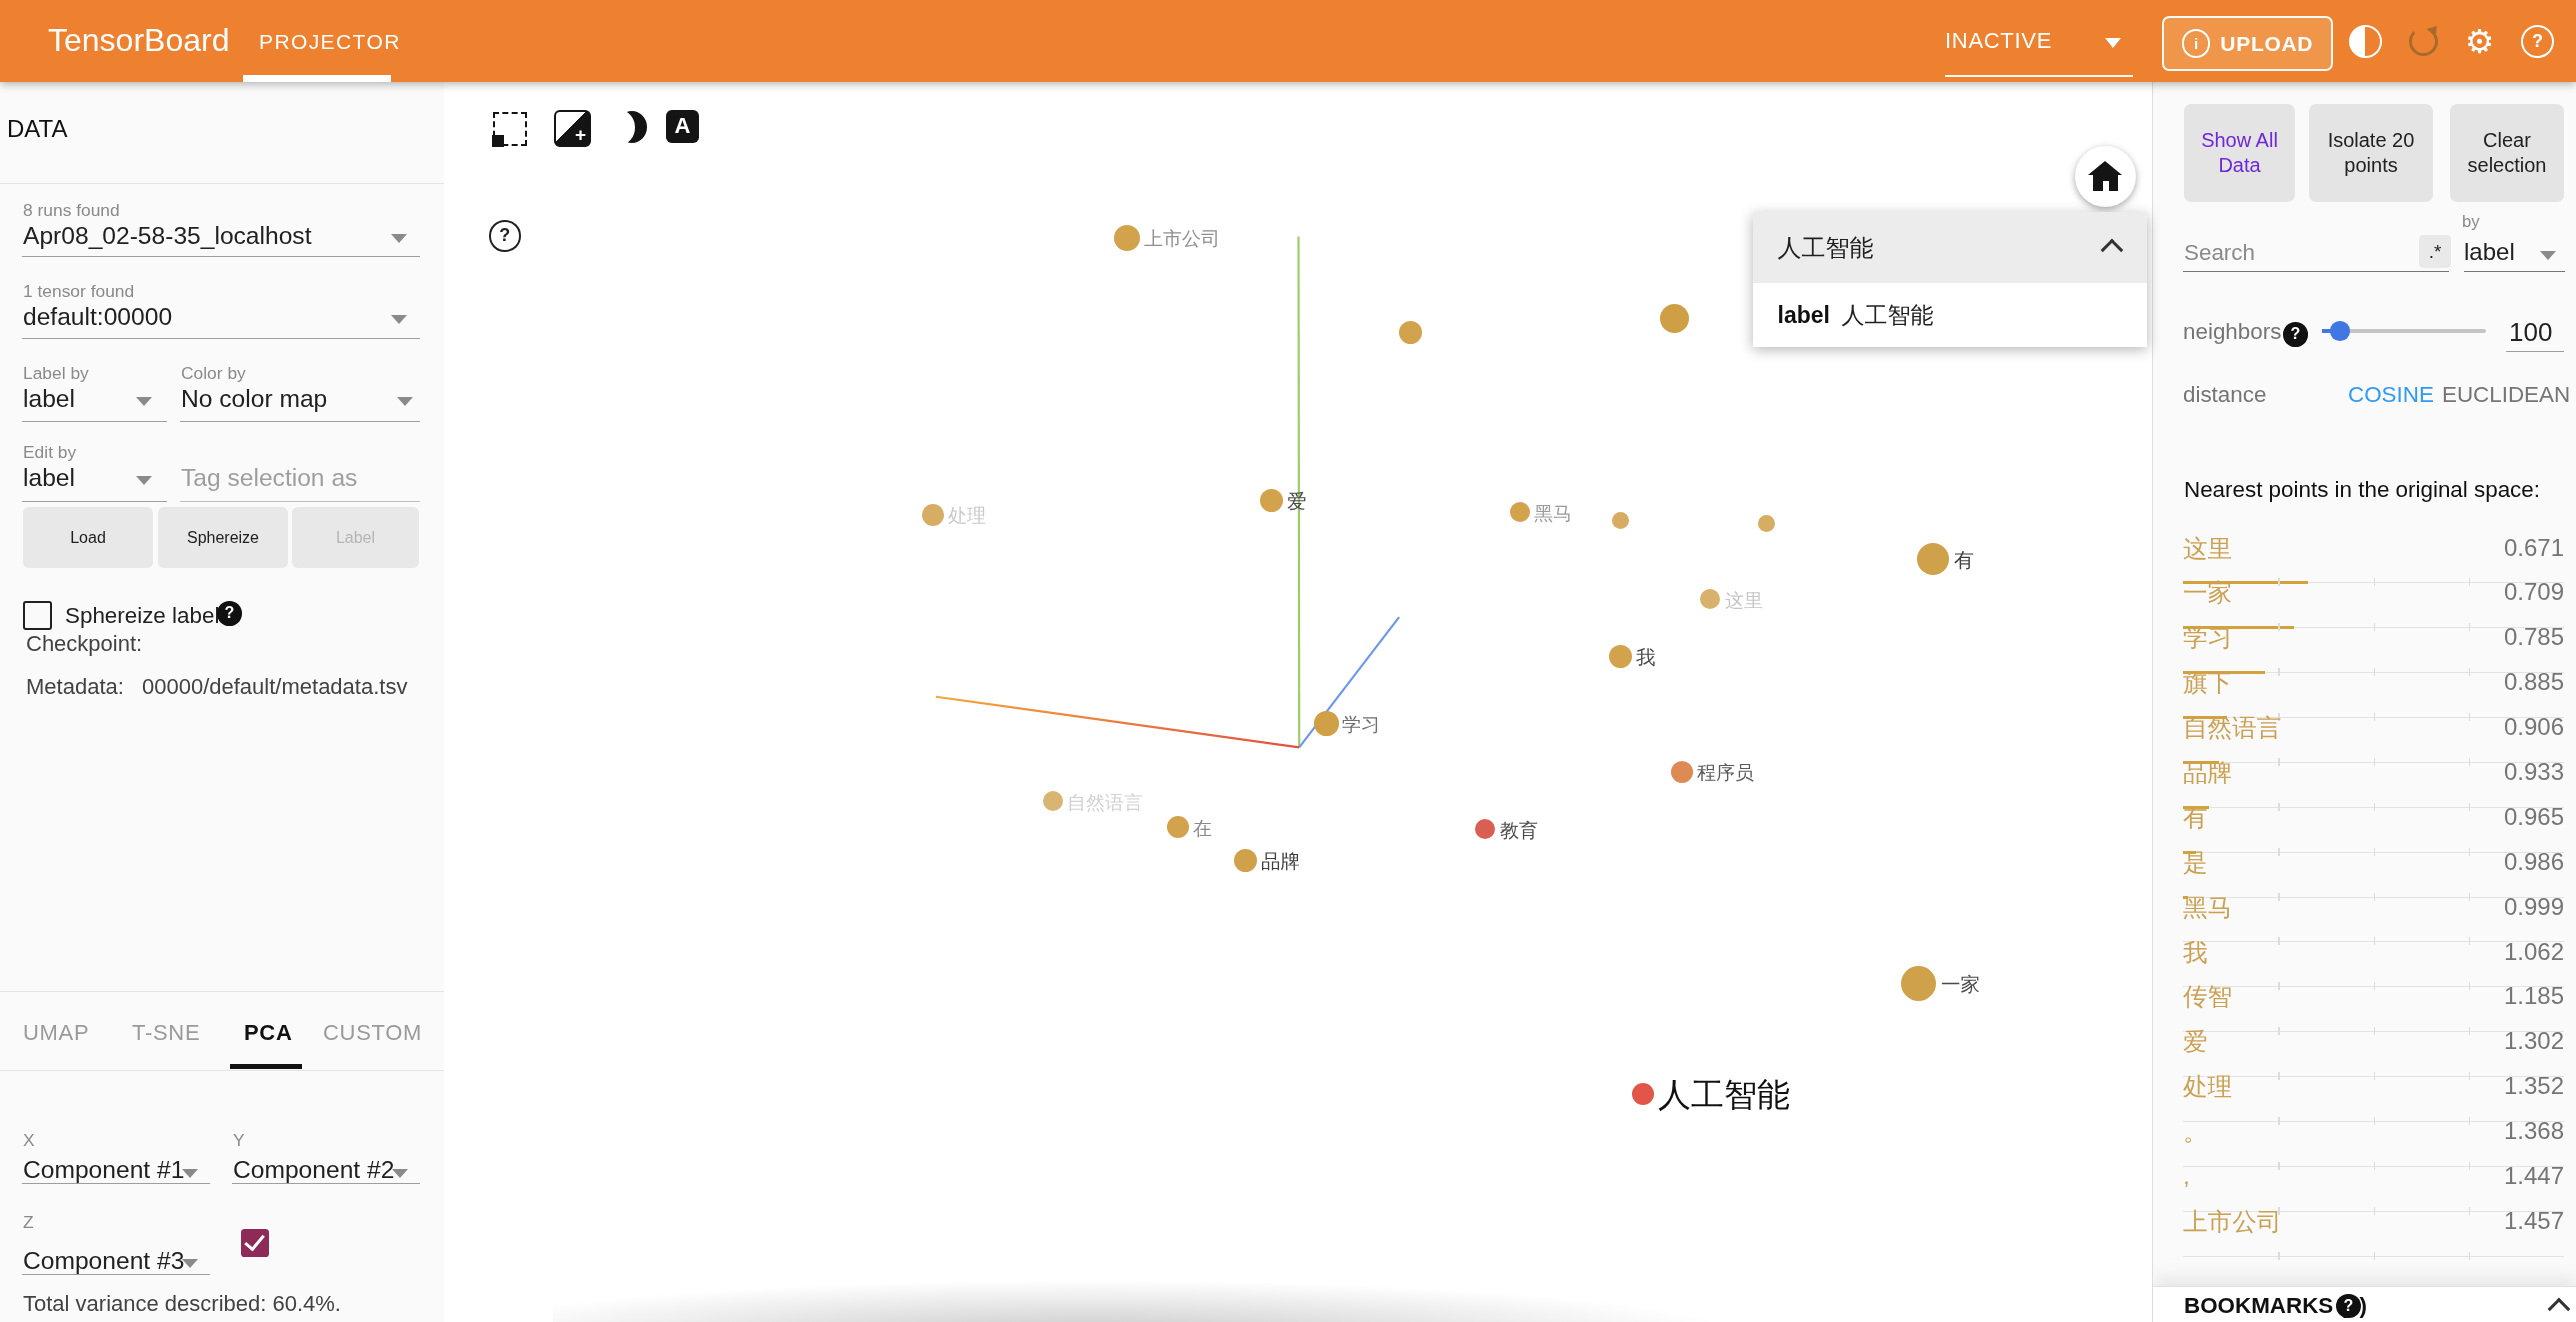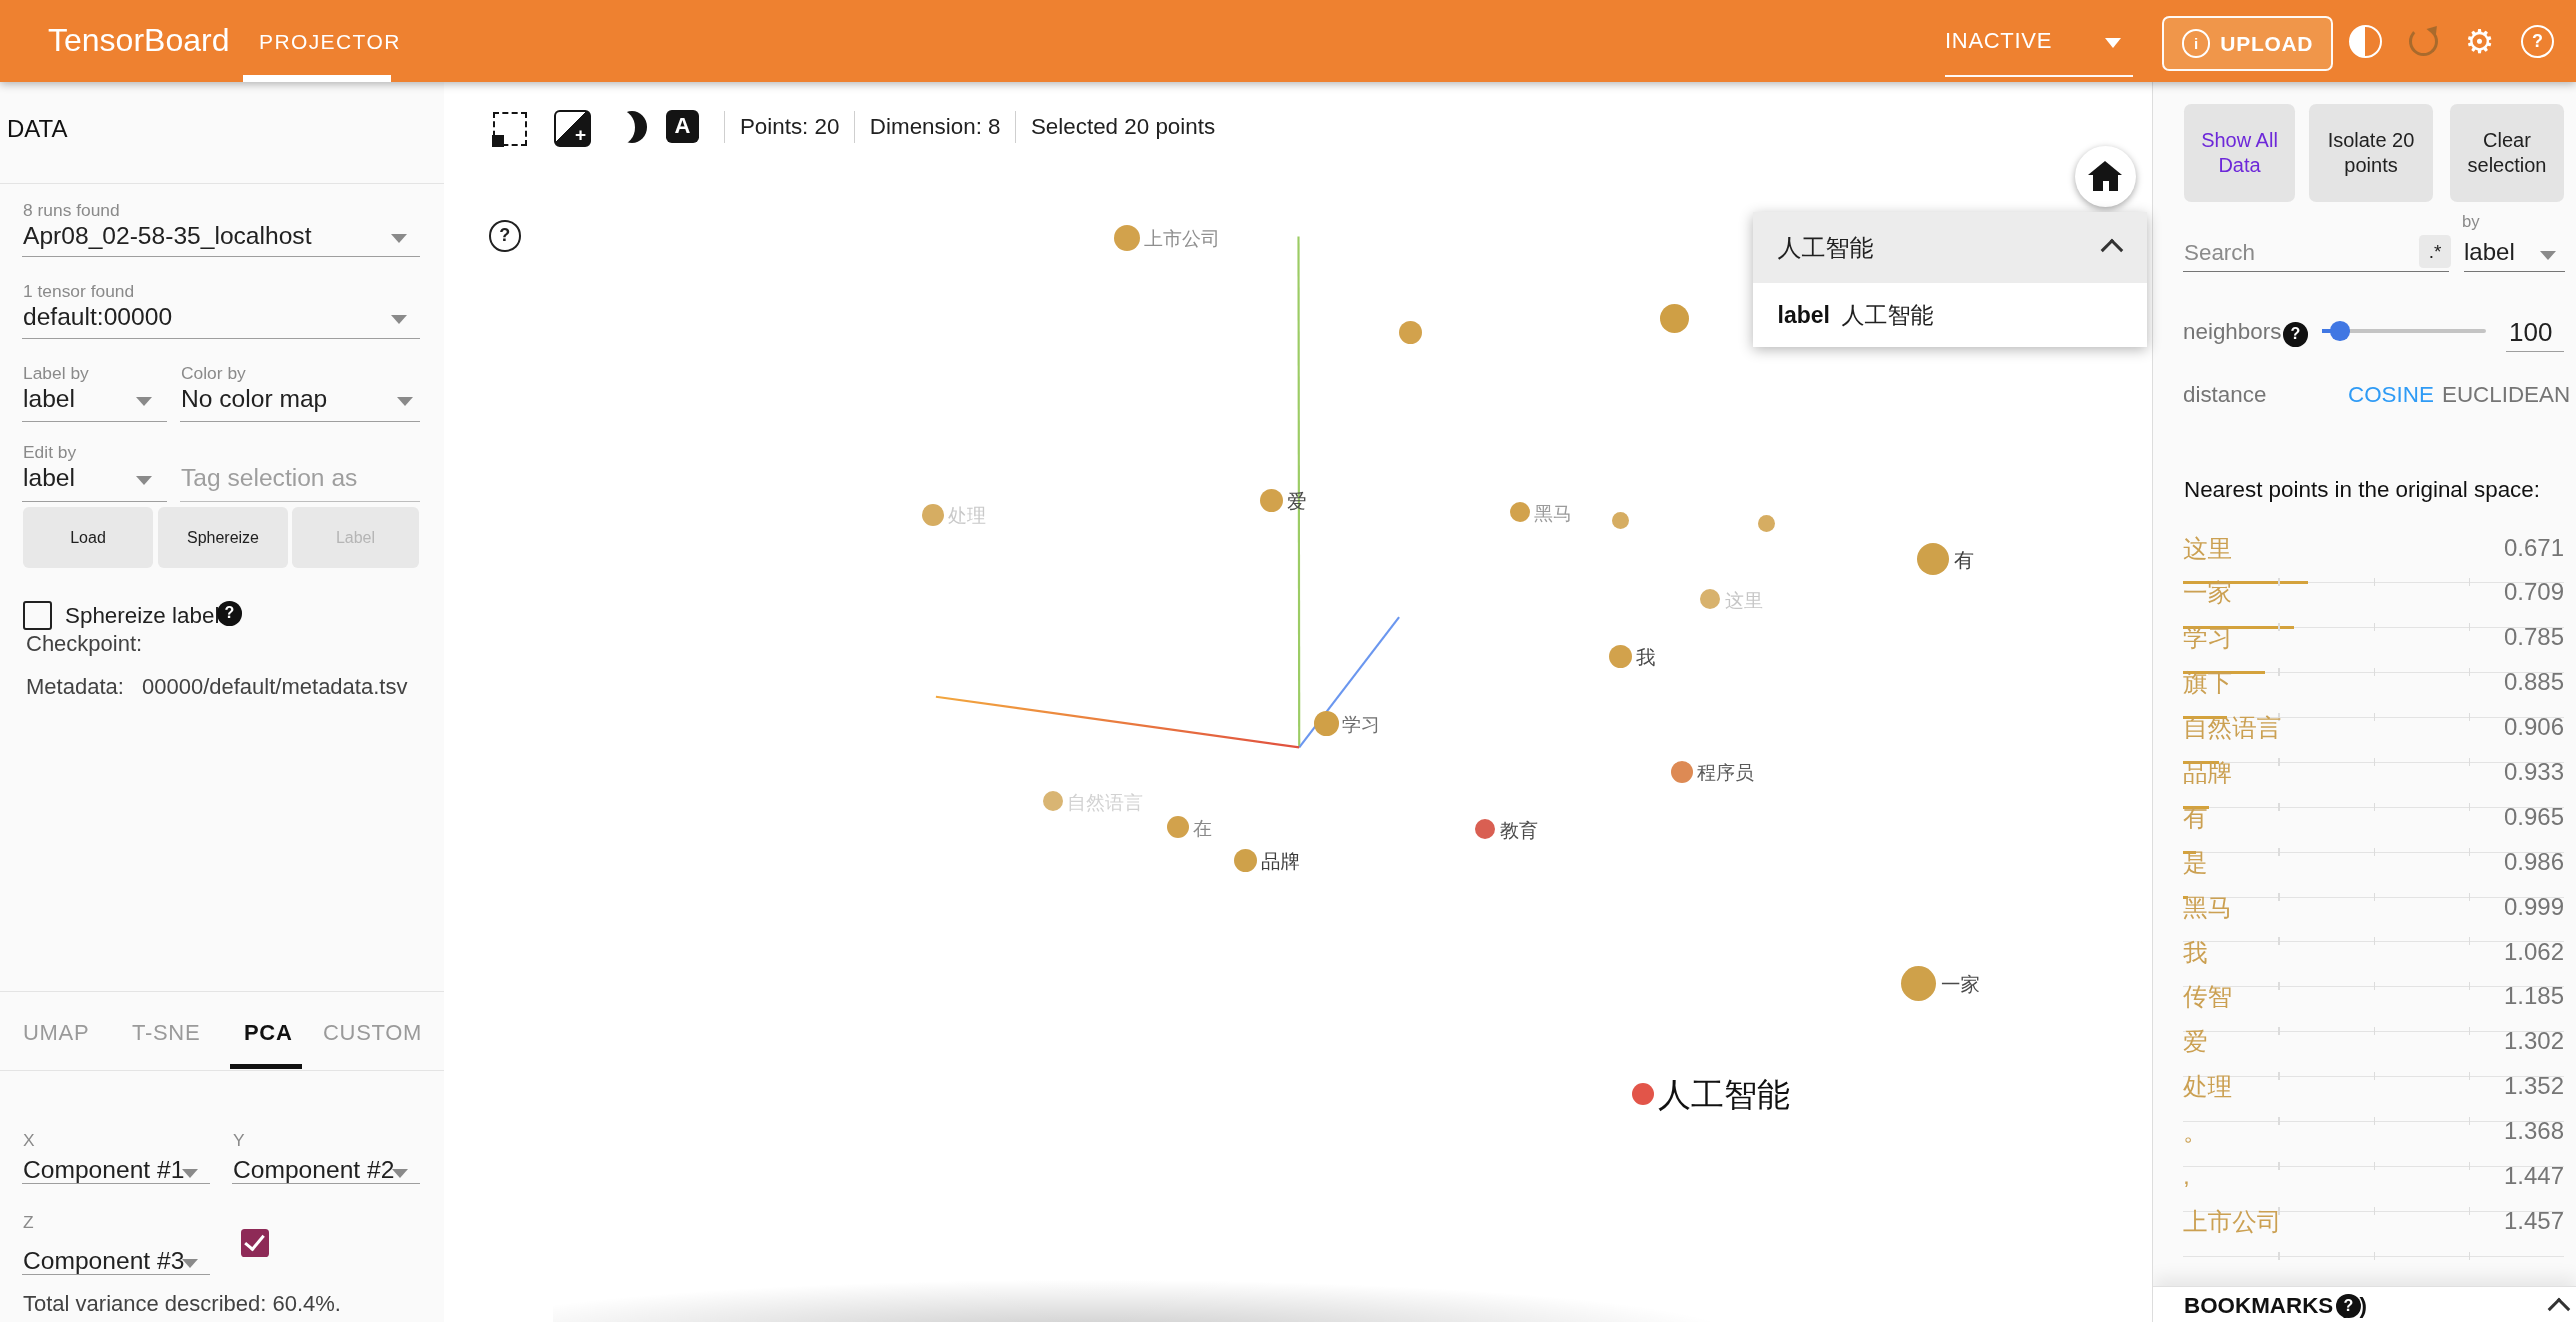--- a/index.html
+++ b/index.html
@@ -220,28 +220,20 @@
         </div>
       <div class="tb-ic" style="left:170px;top:27.5px;">
           <div class="ic-moon">
             <div class="c1"></div>
             <div class="c2"></div>
           </div>
         </div>
       <div class="tb-ic" style="left:222px;top:27.5px;">
           <div class="ic-a">A</div>
         </div>
-      <div id="tb-stats">
-        <div class="stat-sep"></div>
-        <span>Points: 20</span>
-        <div class="stat-sep"></div>
-        <span>Dimension: 8</span>
-        <div class="stat-sep"></div>
-        <span>Selected 20 points</span>
-      </div>
     </div>
 
     <div id="plot">
       <svg id="axes" width="1709" height="1150" style="position:absolute;left:0;top:0;" viewBox="0 0 2360 1589">
         <defs>
           <linearGradient id="xg" gradientUnits="userSpaceOnUse" x1="1181" y1="795" x2="679" y2="725">
             <stop id="xg-start" offset="0" stop-color="#e0503f"></stop>
             <stop id="xg-end" offset="1" stop-color="#f2a73e"></stop>
           </linearGradient>
         </defs>

